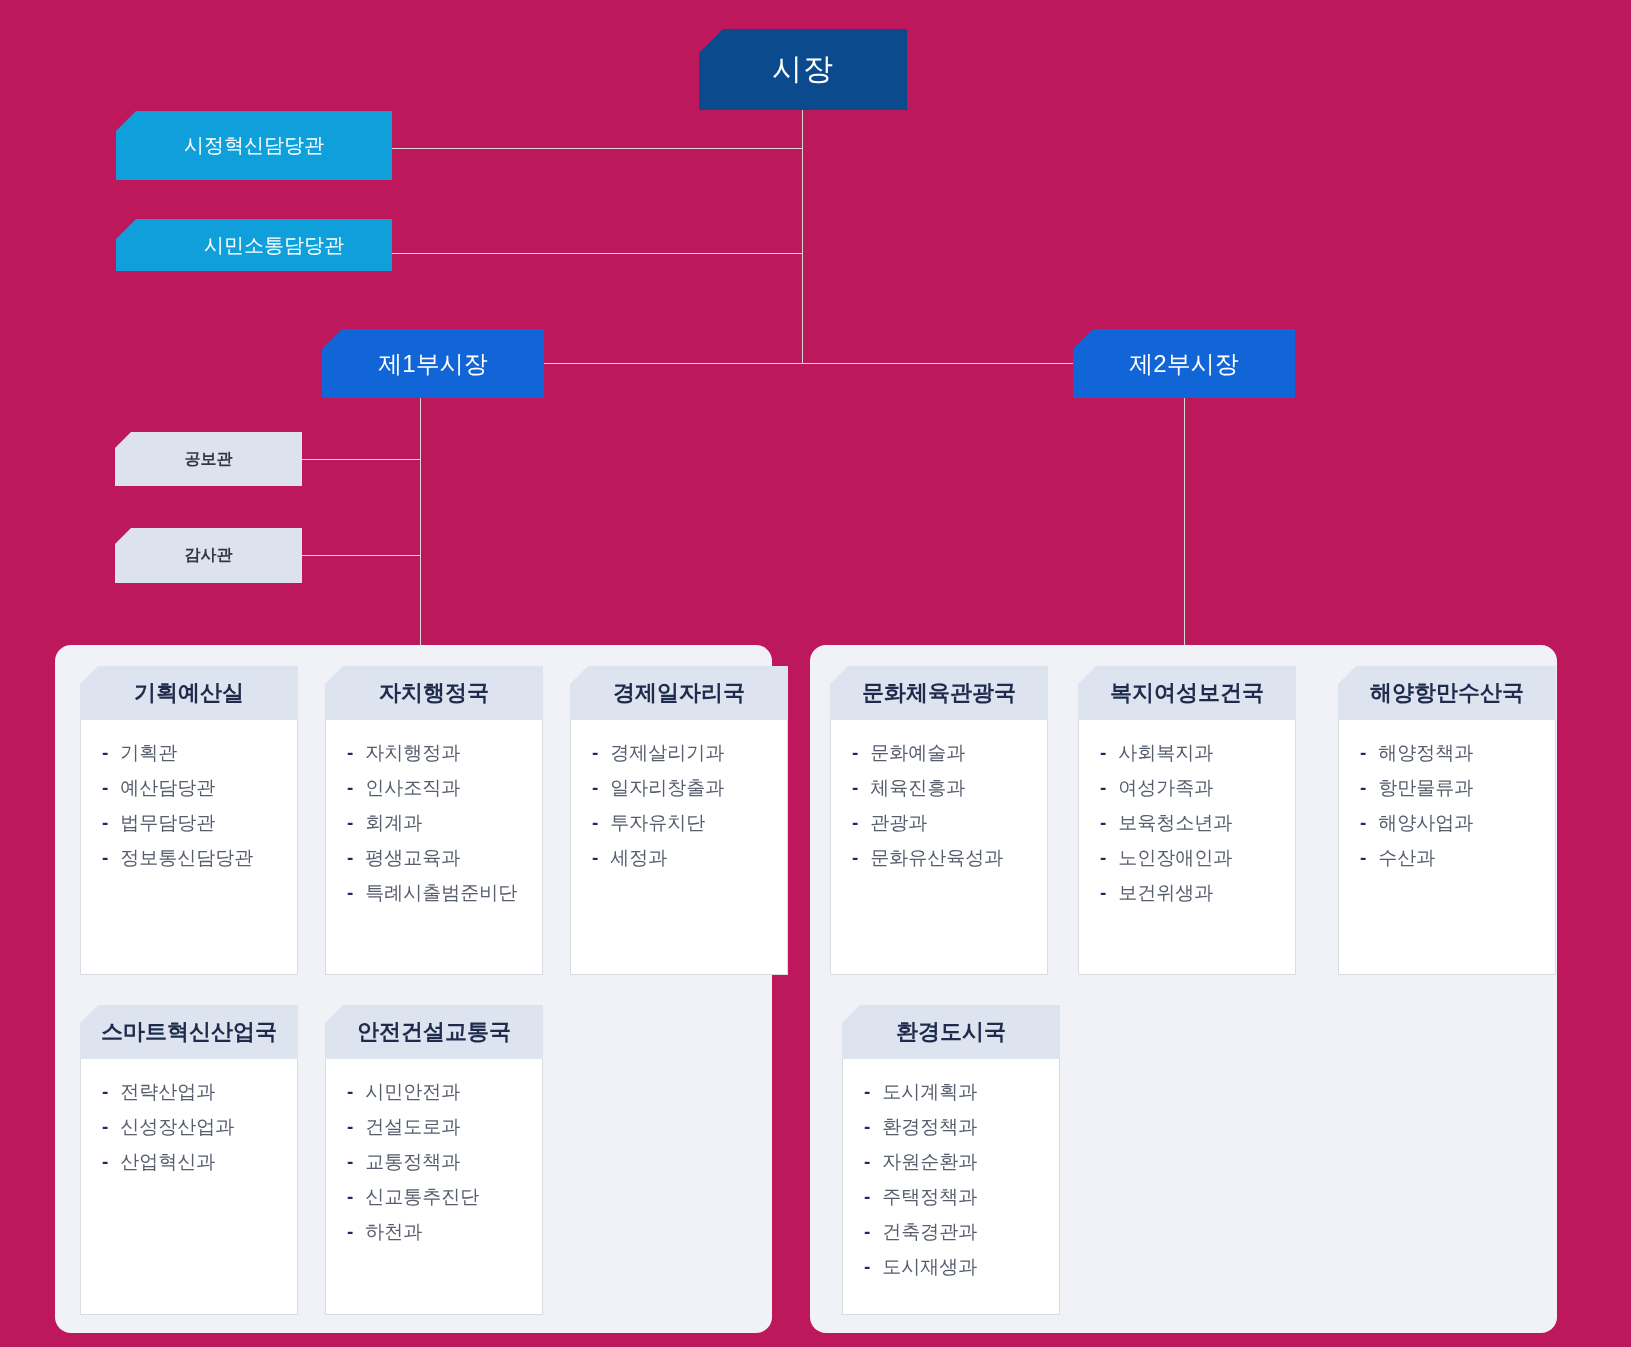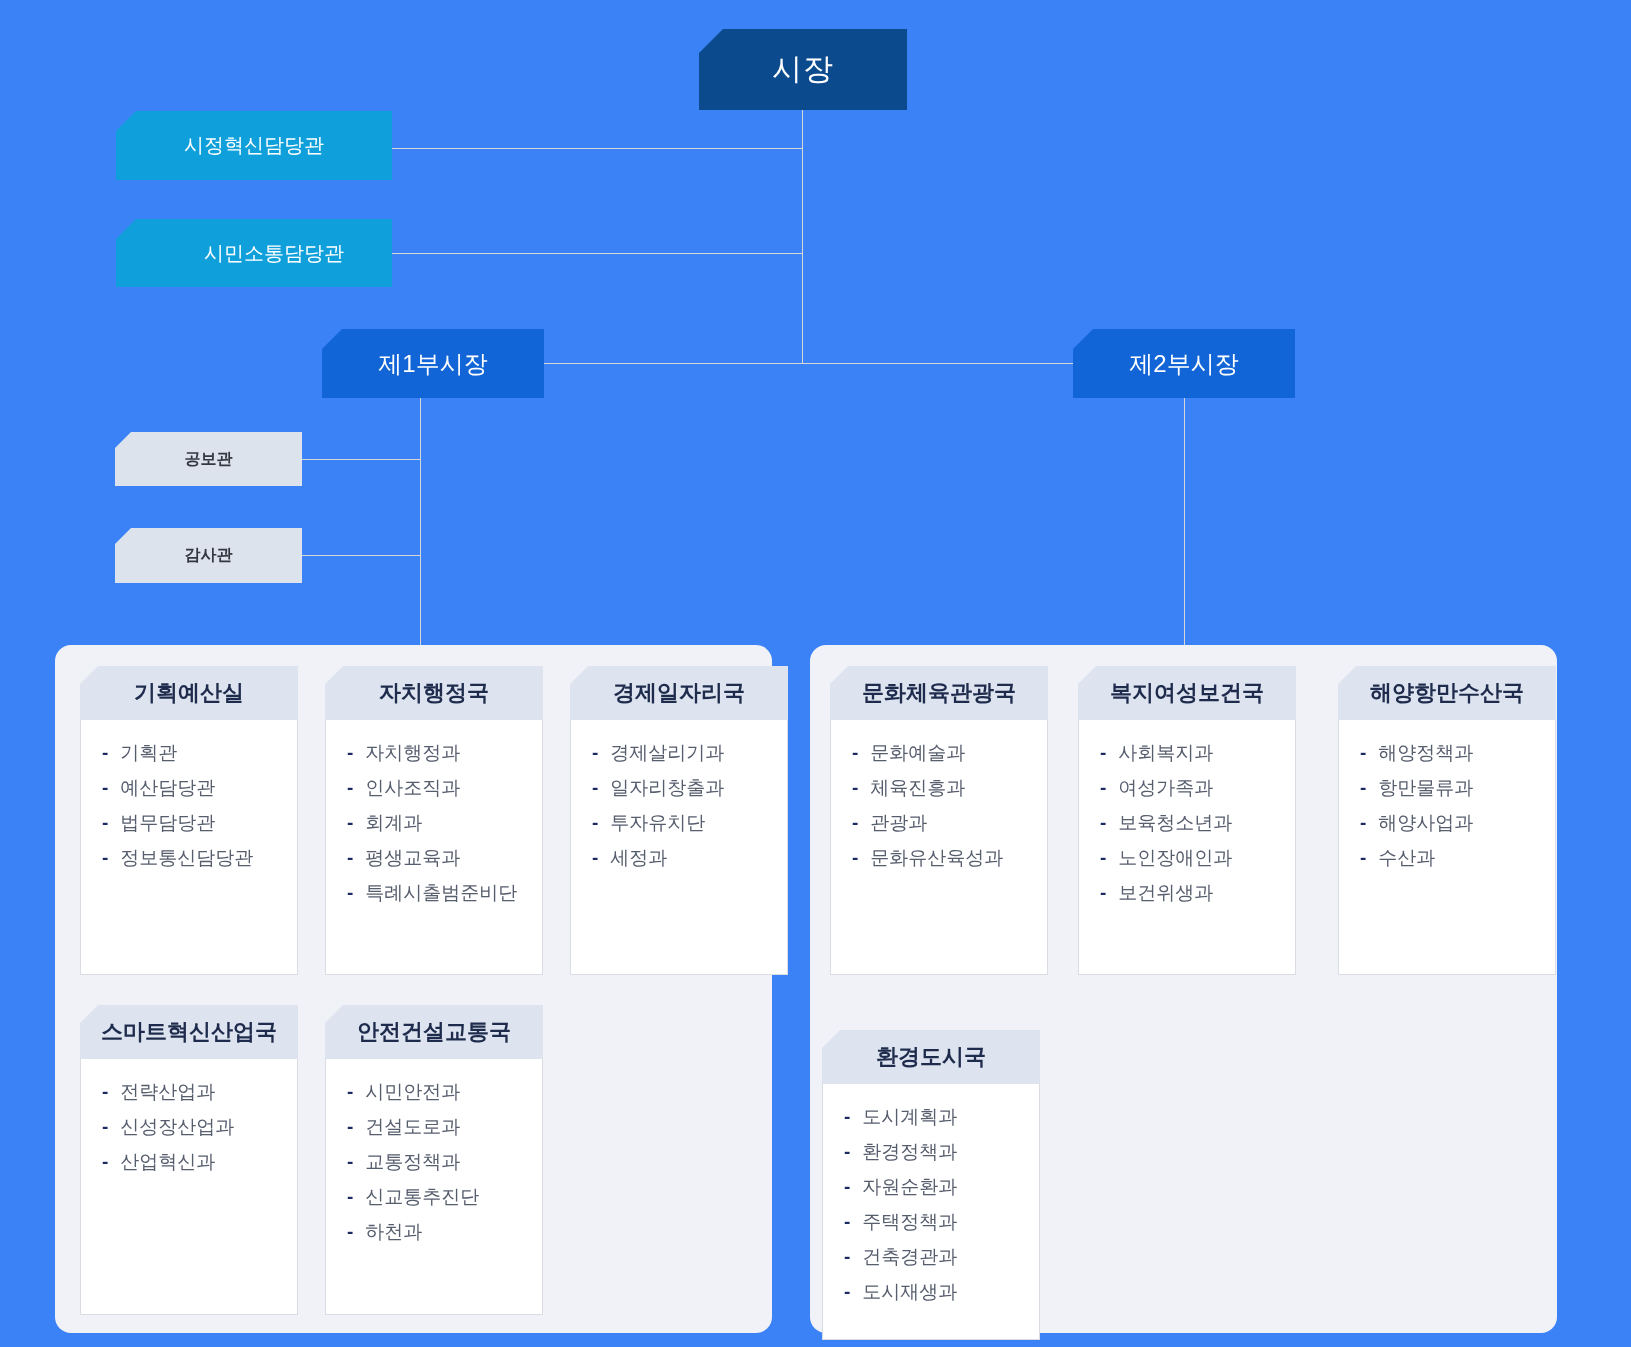--- a/index.html
+++ b/index.html
@@ -1,19 +1,19 @@
 <!DOCTYPE html>
 <html><head>
 <meta charset="utf-8">
 <style>
   html,body{margin:0;padding:0;background:#ffffff;}
   .page{
     position:relative;
     width:1631px;height:1347px;
-    background:#3b82f6;
+    background:#be185d;
     font-family:"Liberation Sans","DejaVu Sans",sans-serif;
     overflow:hidden;
   }
   
   .line{position:absolute;background:#d7d7d7;}
   
   .obox{
     position:absolute;
     display:flex;align-items:center;justify-content:center;
     color:#ffffff;
@@ -21,21 +21,21 @@
   }
   .notch24{clip-path:polygon(24px 0,100% 0,100% 100%,0 100%,0 24px);}
   .notch20{clip-path:polygon(20px 0,100% 0,100% 100%,0 100%,0 20px);}
   .notch16{clip-path:polygon(16px 0,100% 0,100% 100%,0 100%,0 16px);}
   .mayor{
     left:699px;top:29px;width:208px;height:81px;
     background:#0b4a8d;font-size:30px;font-weight:500;letter-spacing:1px;
   }
   .staff{background:#0fa0dc;font-size:20px;font-weight:500;}
   .staff1{left:116px;top:111px;width:276px;height:69px;}
-  .staff2{left:116px;top:219px;width:276px;height:68px;padding-left:40px;}
+  .staff2{left:116px;top:219px;width:276px;height:52px;padding-left:40px;}
   .deputy{background:#1165d6;font-size:24px;font-weight:500;}
   .deputy1{left:322px;top:329px;width:222px;height:69px;}
   .deputy2{left:1073px;top:329px;width:222px;height:69px;}
   .aux{
     background:#dce3ed;color:#333740;font-size:16px;font-weight:600;
   }
   .aux1{left:115px;top:432px;width:187px;height:54px;}
   .aux2{left:115px;top:528px;width:187px;height:55px;}
   
   .panel{
@@ -68,21 +68,21 @@
   }
   .card-body li::before{
     content:"-";
     color:#1c2a62;font-weight:700;
     margin-right:12px;
   }
   
   .p1c1{left:25px;top:21px;}  .p1c2{left:270px;top:21px;} .p1c3{left:515px;top:21px;}
   .p1c4{left:25px;top:360px;} .p1c5{left:270px;top:360px;}
   .p2c1{left:20px;top:21px;}  .p2c2{left:268px;top:21px;} .p2c3{left:508px;top:21px;padding-left:20px;}
-  .p2c4{left:12px;top:360px;margin-top:25px;}
+  .p2c4{left:32px;top:360px;}
 </style>
 </head>
 <body>
 
 <div class="page">
 
   <div class="line" style="left:802px;top:110px;width:1px;height:253px;"></div>
   <div class="line" style="left:392px;top:148px;width:410px;height:1px;"></div>
   <div class="line" style="left:392px;top:253px;width:410px;height:1px;"></div>
   <div class="line" style="left:531px;top:363px;width:542px;height:1px;"></div>

